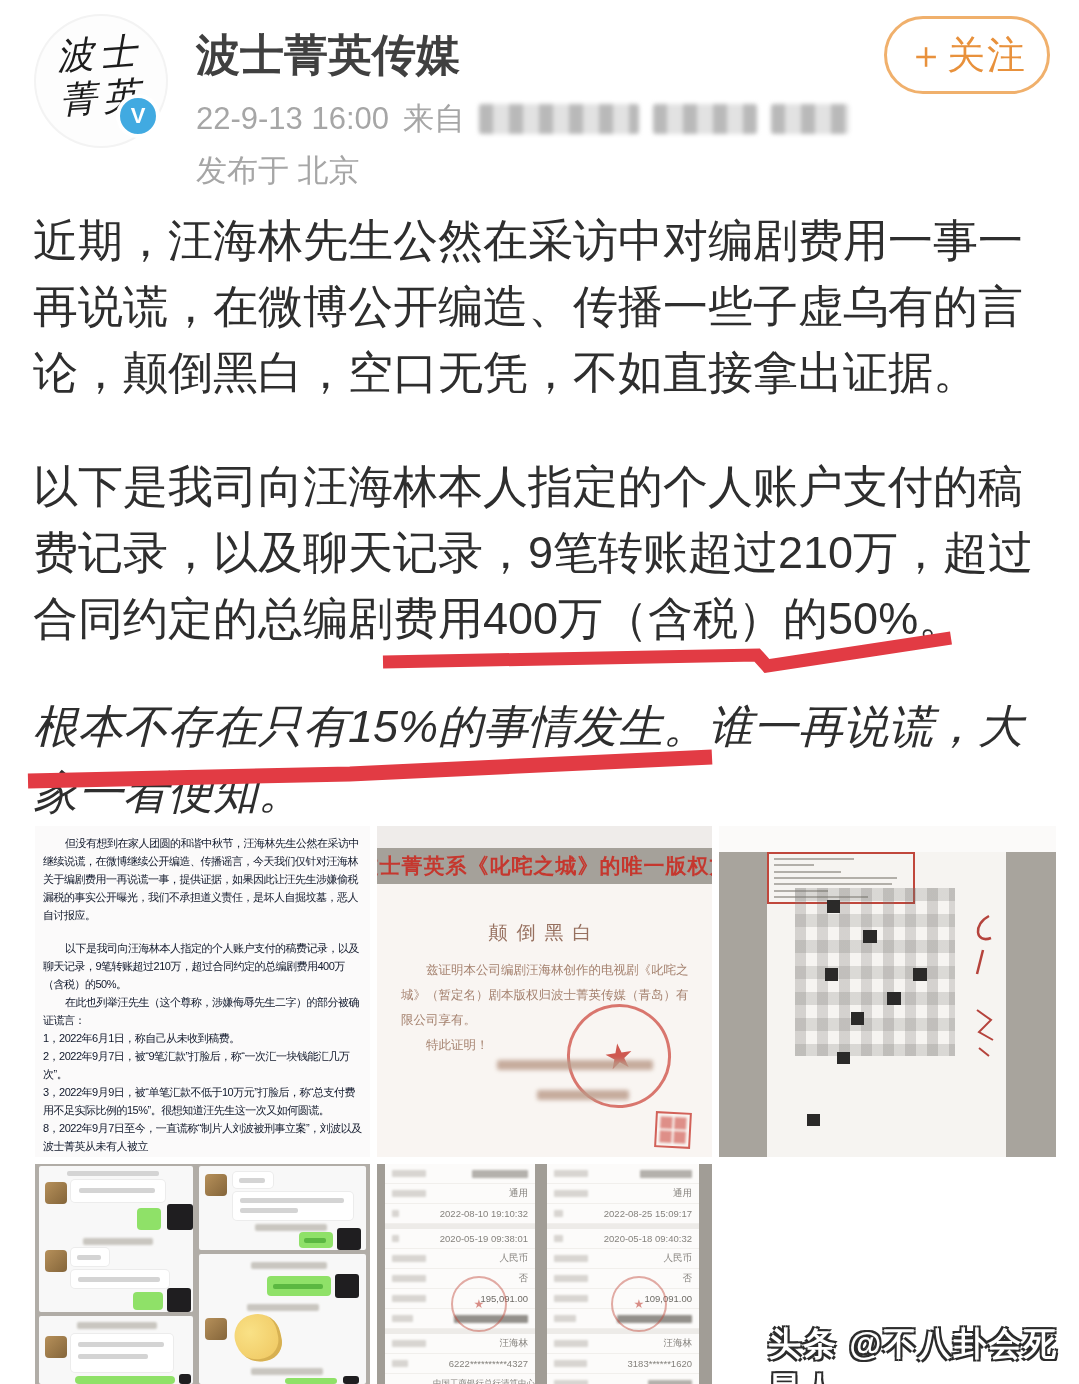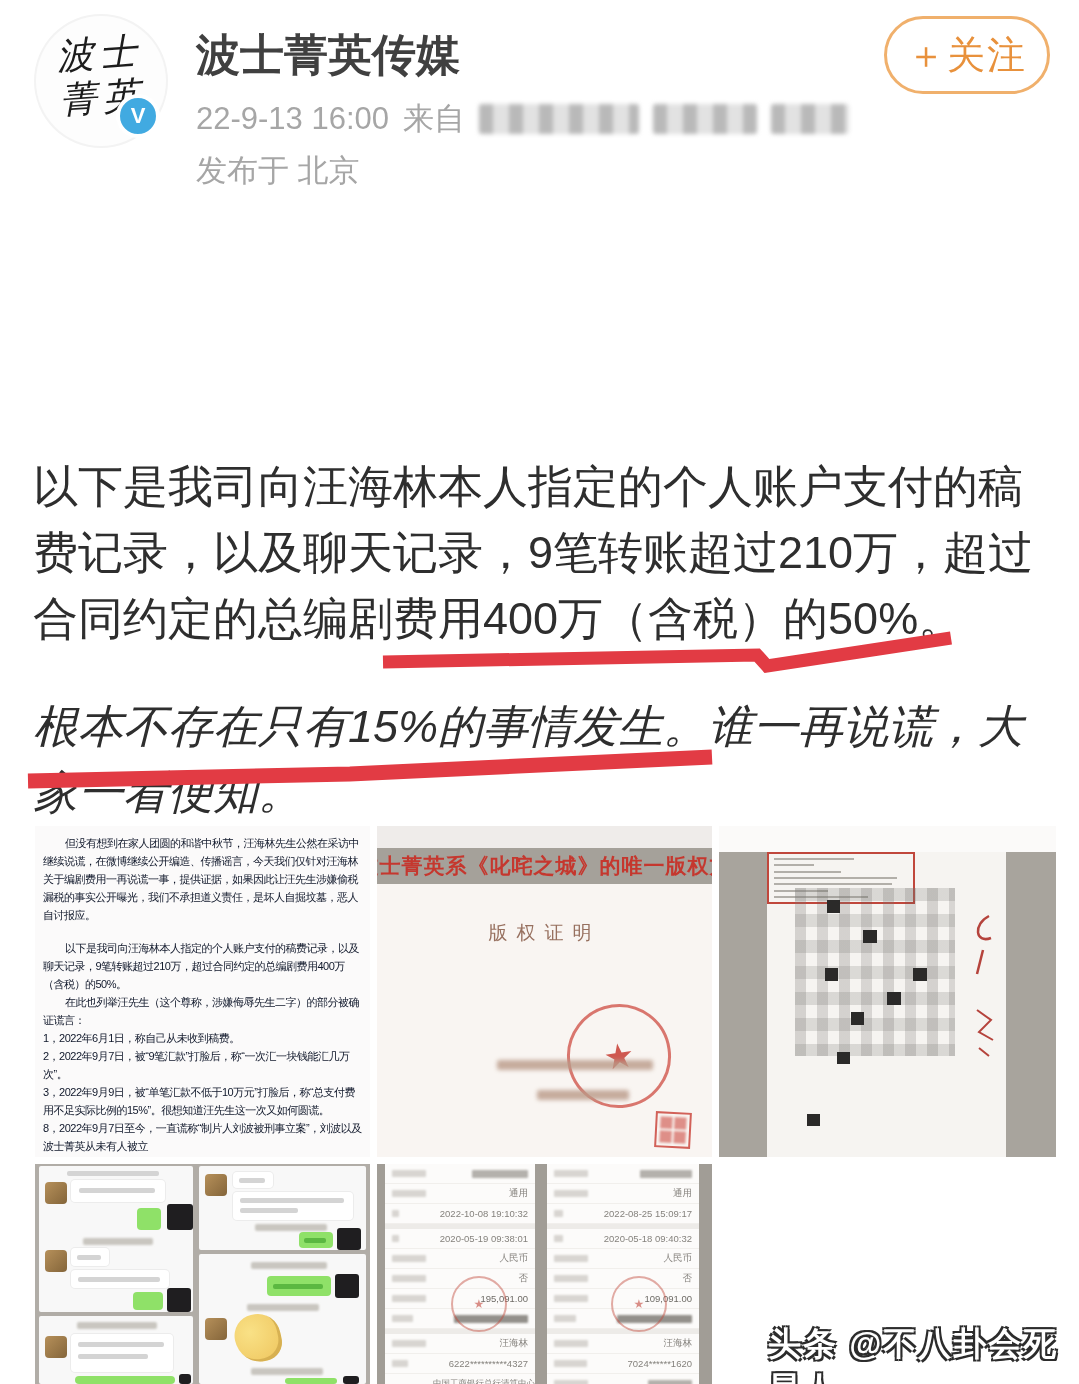--- a/index.html
+++ b/index.html
@@ -124,20 +124,21 @@
     <span>22-9-13 16:00</span>
     <span>来自</span>
     <i class="srcblur" style="width:160px"></i>
     <i class="srcblur" style="width:104px"></i>
     <i class="srcblur" style="width:78px"></i>
   </div>
   <div id="meta2" class="abs meta">发布于 北京</div>
 
   <div id="followbtn" class="abs">＋关注</div>
 
+  <div id="p1" class="abs para">近期，汪海林先生公然在采访中对编剧费用一事一再说谎，在微博公开编造、传播一些子虚乌有的言论，颠倒黑白，空口无凭，不如直接拿出证据。</div>
   <div id="p2" class="abs para">以下是我司向汪海林本人指定的个人账户支付的稿费记录，以及聊天记录，9笔转账超过210万，超过合同约定的总编剧费用400万（含税）的50%。</div>
   <div id="p3" class="abs para">根本不存在只有15%的事情发生。谁一再说谎，大家一看便知。</div>
 
   <svg id="marks" class="abs" viewBox="0 0 1079 1384" xmlns="http://www.w3.org/2000/svg">
     <polyline points="383,662 757,655 767,666 951,638" fill="none" stroke="#e23b44" stroke-width="13"></polyline>
     <polyline points="28,781 350,774 712,757" fill="none" stroke="#e23b44" stroke-width="15"></polyline>
   </svg>
 
   <div id="att-doc" class="abs att">
     <div class="txt">
@@ -149,21 +150,25 @@
       <p>3，2022年9月9日，被“单笔汇款不低于10万元”打脸后，称“总支付费用不足实际比例的15%”。很想知道汪先生这一次又如何圆谎。</p>
       <p>8，2022年9月7日至今，一直谎称“制片人刘波被刑事立案”，刘波以及波士菁英从未有人被立</p>
     </div>
   </div>
 
   <div id="att-cert" class="abs att">
     <div id="certbanner" class="abs">
       <span>波士菁英系《叱咤之城》的唯一版权方</span>
     </div>
     <div id="certpage" class="abs">
-      <div id="certtitle" class="abs">版权证明</div>
+      <div id="certtitle" class="abs">颠倒黑白</div>
+      <div id="certbody" class="abs">
+        <p class="ind">兹证明本公司编剧汪海林创作的电视剧《叱咤之城》（暂定名）剧本版权归波士菁英传媒（青岛）有限公司享有。</p>
+        <p class="ind">特此证明！</p>
+      </div>
       <div id="certstamp" class="abs">
         <span class="star">★</span>
       </div>
       <i class="abs certblur" style="left:120px;top:176px;width:156px;height:10px"></i>
       <i class="abs certblur" style="left:160px;top:206px;width:92px;height:10px"></i>
       <div id="sqstamp" class="abs">
         <i></i>
           <i></i>
         <i></i>
           <i></i>
@@ -277,21 +282,21 @@
       <div class="brow">
           <i class="blabel"></i>
           <i class="bvbar" style="width:56px"></i>
         </div>
       <div class="brow">
           <i class="blabel"></i>
           <span class="bval">通用</span>
         </div>
       <div class="brow">
           <i class="blabel"></i>
-          <span class="bval">2022-10-08 19:10:32</span>
+          <span class="bval">2022-08-10 19:10:32</span>
         </div>
       <div class="bgap"></div>
       <div class="brow">
           <i class="blabel"></i>
           <span class="bval">2020-05-19 09:38:01</span>
         </div>
       <div class="brow">
           <i class="blabel"></i>
           <span class="bval">人民币</span>
         </div>
@@ -359,21 +364,21 @@
           <i class="blabel"></i>
           <i class="bvbar" style="width:114px;background:#93908b"></i>
         </div>
       <div class="bgap"></div>
       <div class="brow">
           <i class="blabel"></i>
           <span class="bval">汪海林</span>
         </div>
       <div class="brow">
           <i class="blabel"></i>
-          <span class="bval">7024******1620</span>
+          <span class="bval">3183******1620</span>
         </div>
       <div class="brow">
           <i class="blabel"></i>
           <i class="bvbar" style="width:44px"></i>
         </div>
       <div class="bstamp" style="left:64px;top:112px">
         <span>★</span>
       </div>
     </div>
   </div>

